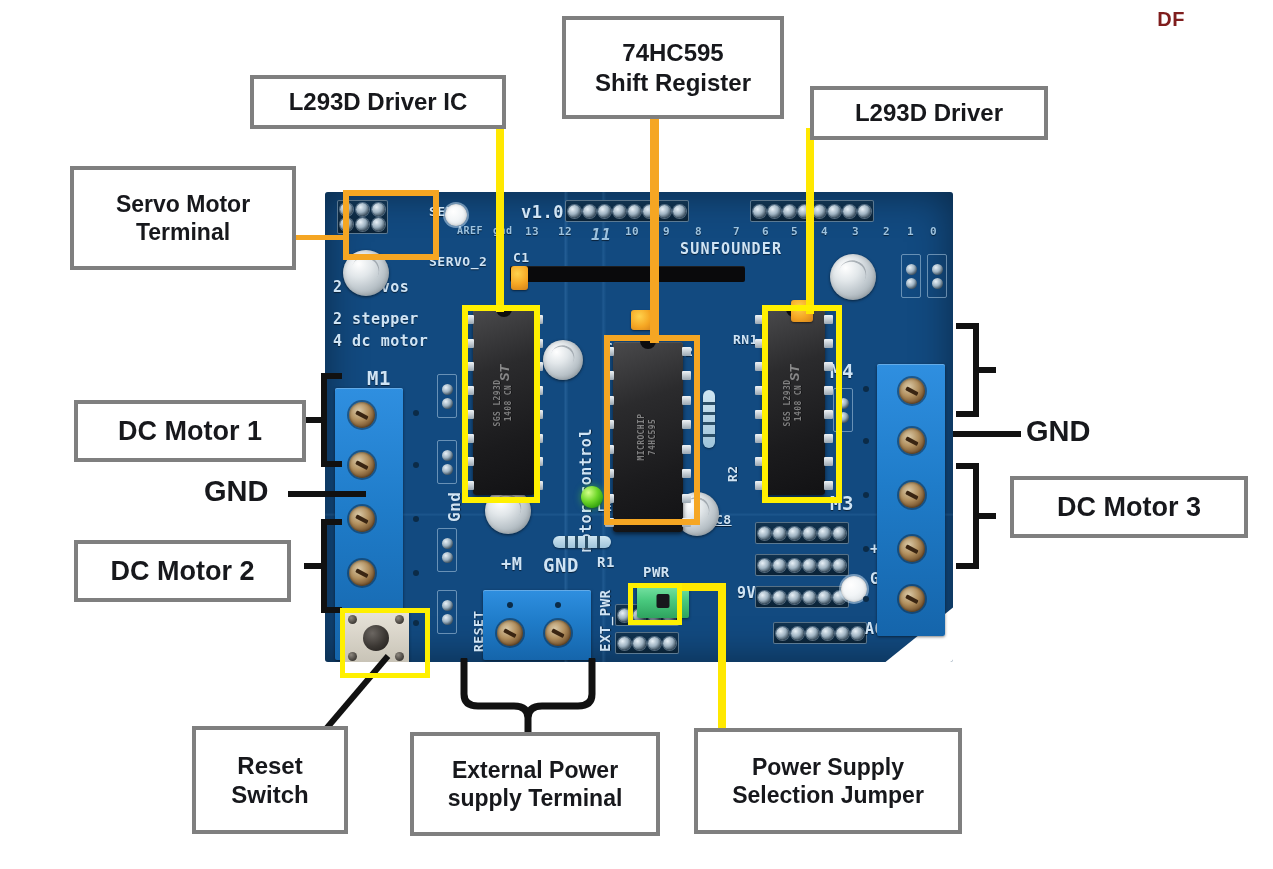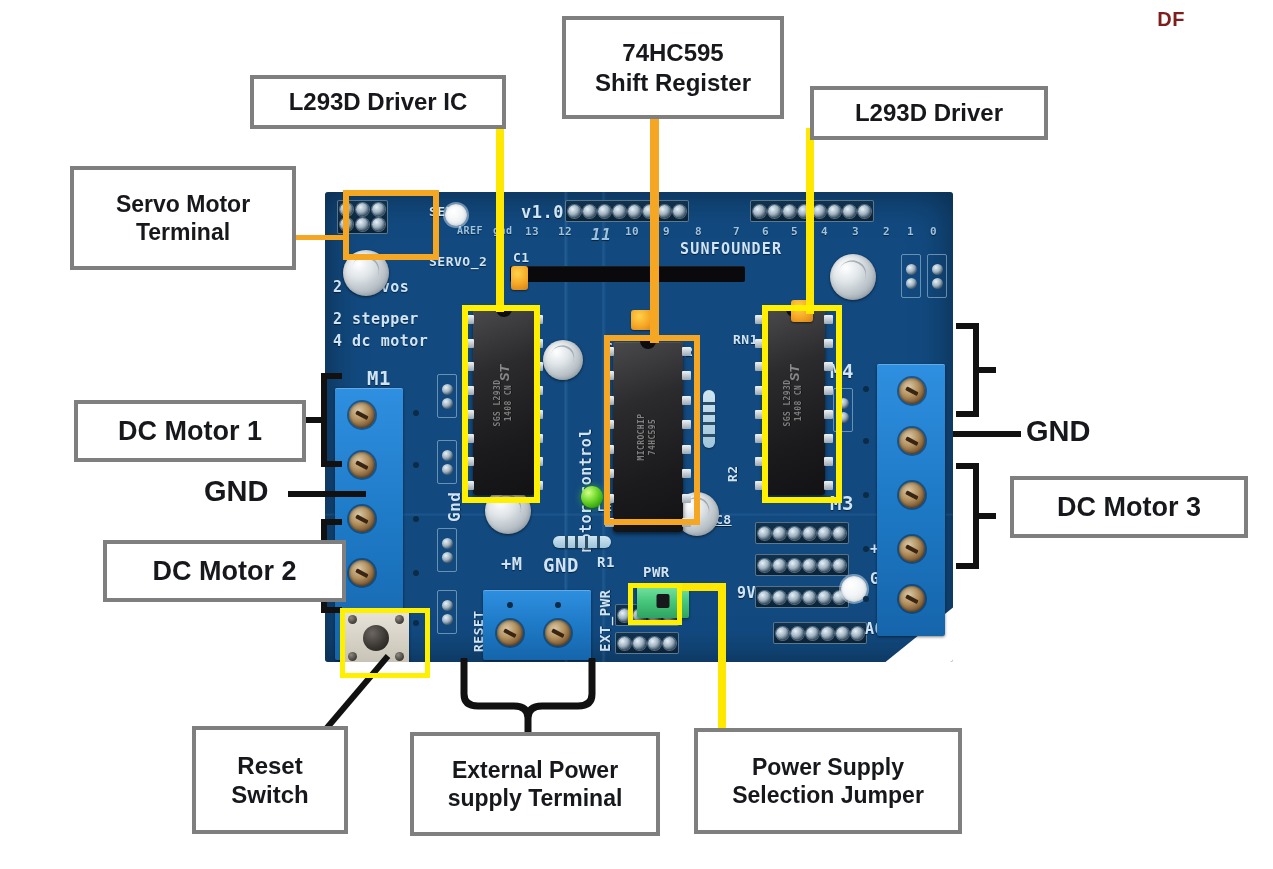--- a/index.html
+++ b/index.html
@@ -635,21 +635,21 @@
   </div>
 
   <div class="label-box" style="left:810px; top:86px; width:238px; height:54px; font-size:24px;">
     <span>L293D Driver</span>
   </div>
 
   <div class="label-box" style="left:74px; top:400px; width:232px; height:62px; font-size:27px;">
     <span>DC Motor 1</span>
   </div>
 
-  <div class="label-box" style="left:74px; top:540px; width:243px; height:62px; font-size:27px;margin-left:29px;">
+  <div class="label-box" style="left:74px; top:540px; width:217px; height:62px; font-size:27px;">
     <span>DC Motor 2</span>
   </div>
 
 
   <div class="label-box" style="left:1010px; top:476px; width:238px; height:62px; font-size:27px;">
     <span>DC Motor 3</span>
   </div>
 
   <div class="plain-label" style="left:204px; top:475px; font-size:29px;">GND</div>
 

